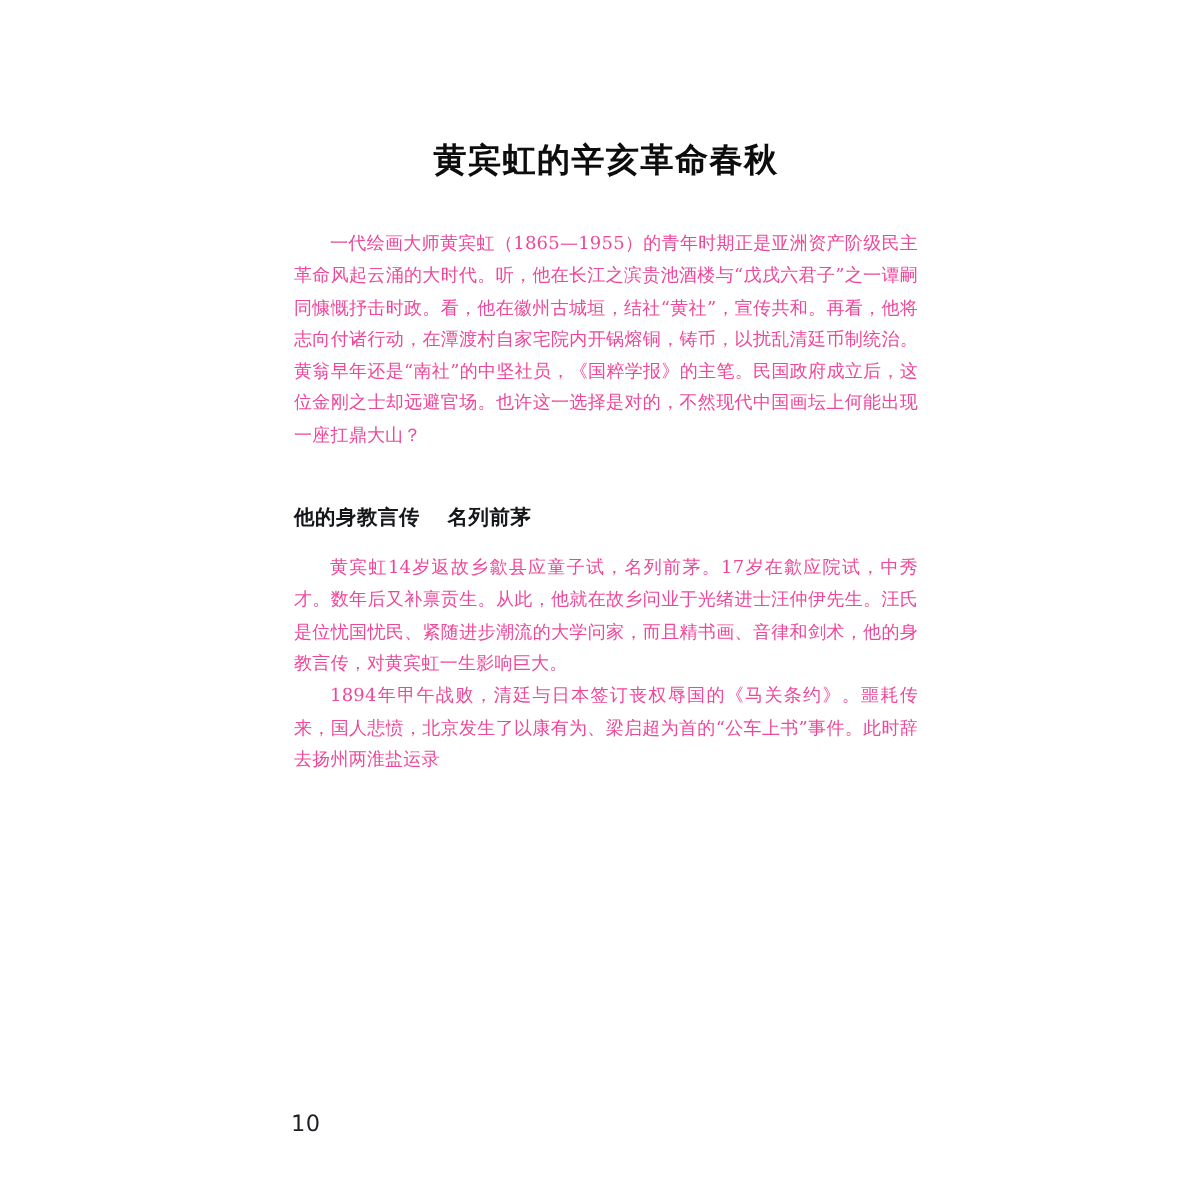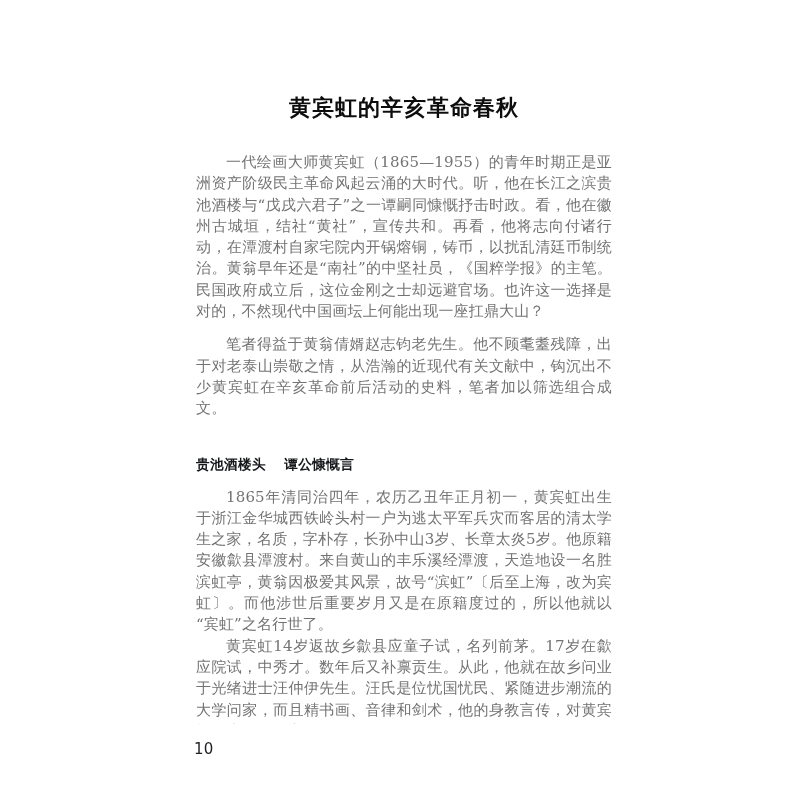--- a/index.html
+++ b/index.html
@@ -45,26 +45,26 @@
     padding-top: 8px;
   }
 
   .para-block {
     margin-top: 30px;
   }
 
   p.body-text {
     margin: 0;
     font-family: "DejaVu Serif", "Liberation Serif", serif;
-    font-size: 15px;
+    font-size: 12px;
     line-height: 21.3px;
     text-align: justify;
     text-justify: inter-ideograph;
     text-indent: 2em;
-    color: #737373;
+    color: #ec4899;
     letter-spacing: 0.15px;
   }
 
   p.body-text + p.body-text {
     margin-top: 0px;
   }
 
   .para-gap {
     margin-top: 12px;
   }
@@ -116,27 +116,25 @@
 
     <h1 class="doc-title">黄宾虹的辛亥革命春秋</h1>
 
     <div class="para-block">
       <p class="body-text">一代绘画大师黄宾虹（1865—1955）的青年时期正是亚洲资产阶级民主革命风起云涌的大时代。听，他在长江之滨贵池酒楼与“戊戌六君子”之一谭嗣同慷慨抒击时政。看，他在徽州古城垣，结社“黄社”，宣传共和。再看，他将志向付诸行动，在潭渡村自家宅院内开锅熔铜，铸币，以扰乱清廷币制统治。黄翁早年还是“南社”的中坚社员，《国粹学报》的主笔。民国政府成立后，这位金刚之士却远避官场。也许这一选择是对的，不然现代中国画坛上何能出现一座扛鼎大山？</p>
     </div>
 
     <div class="para-gap"></div>
 
 
-    <p class="body-text">笔者得益于黄翁倩婿赵志钧老先生。他不顾耄耋残障，出于对老泰山崇敬之情，从浩瀚的近现代有关文献中，钩沉出不少黄宾虹在辛亥革命前后活动的史料，笔者加以筛选组合成文。</p>
 
     <div class="subhead">
-      <span>贵池酒楼头</span><span class="gap-sep"></span><span>谭公慷慨言</span>
+      <span>他的身教言传</span><span class="gap-sep"></span><span>名列前茅</span>
     </div>
 
-    <p class="body-text">1865年清同治四年，农历乙丑年正月初一，黄宾虹出生于浙江金华城西铁岭头村一户为逃太平军兵灾而客居的清太学生之家，名质，字朴存，长孙中山3岁、长章太炎5岁。他原籍安徽歙县潭渡村。来自黄山的丰乐溪经潭渡，天造地设一名胜滨虹亭，黄翁因极爱其风景，故号“滨虹”〔后至上海，改为宾虹〕。而他涉世后重要岁月又是在原籍度过的，所以他就以“宾虹”之名行世了。</p>
 
     <p class="body-text">黄宾虹14岁返故乡歙县应童子试，名列前茅。17岁在歙应院试，中秀才。数年后又补禀贡生。从此，他就在故乡问业于光绪进士汪仲伊先生。汪氏是位忧国忧民、紧随进步潮流的大学问家，而且精书画、音律和剑术，他的身教言传，对黄宾虹一生影响巨大。</p>
 
     <p class="body-text">1894年甲午战败，清廷与日本签订丧权辱国的《马关条约》。噩耗传来，国人悲愤，北京发生了以康有为、梁启超为首的“公车上书”事件。此时辞去扬州两淮盐运录</p>
 
   </div>
 
   <div class="clip-mask"></div>
 
   <div class="page-number">10</div>

